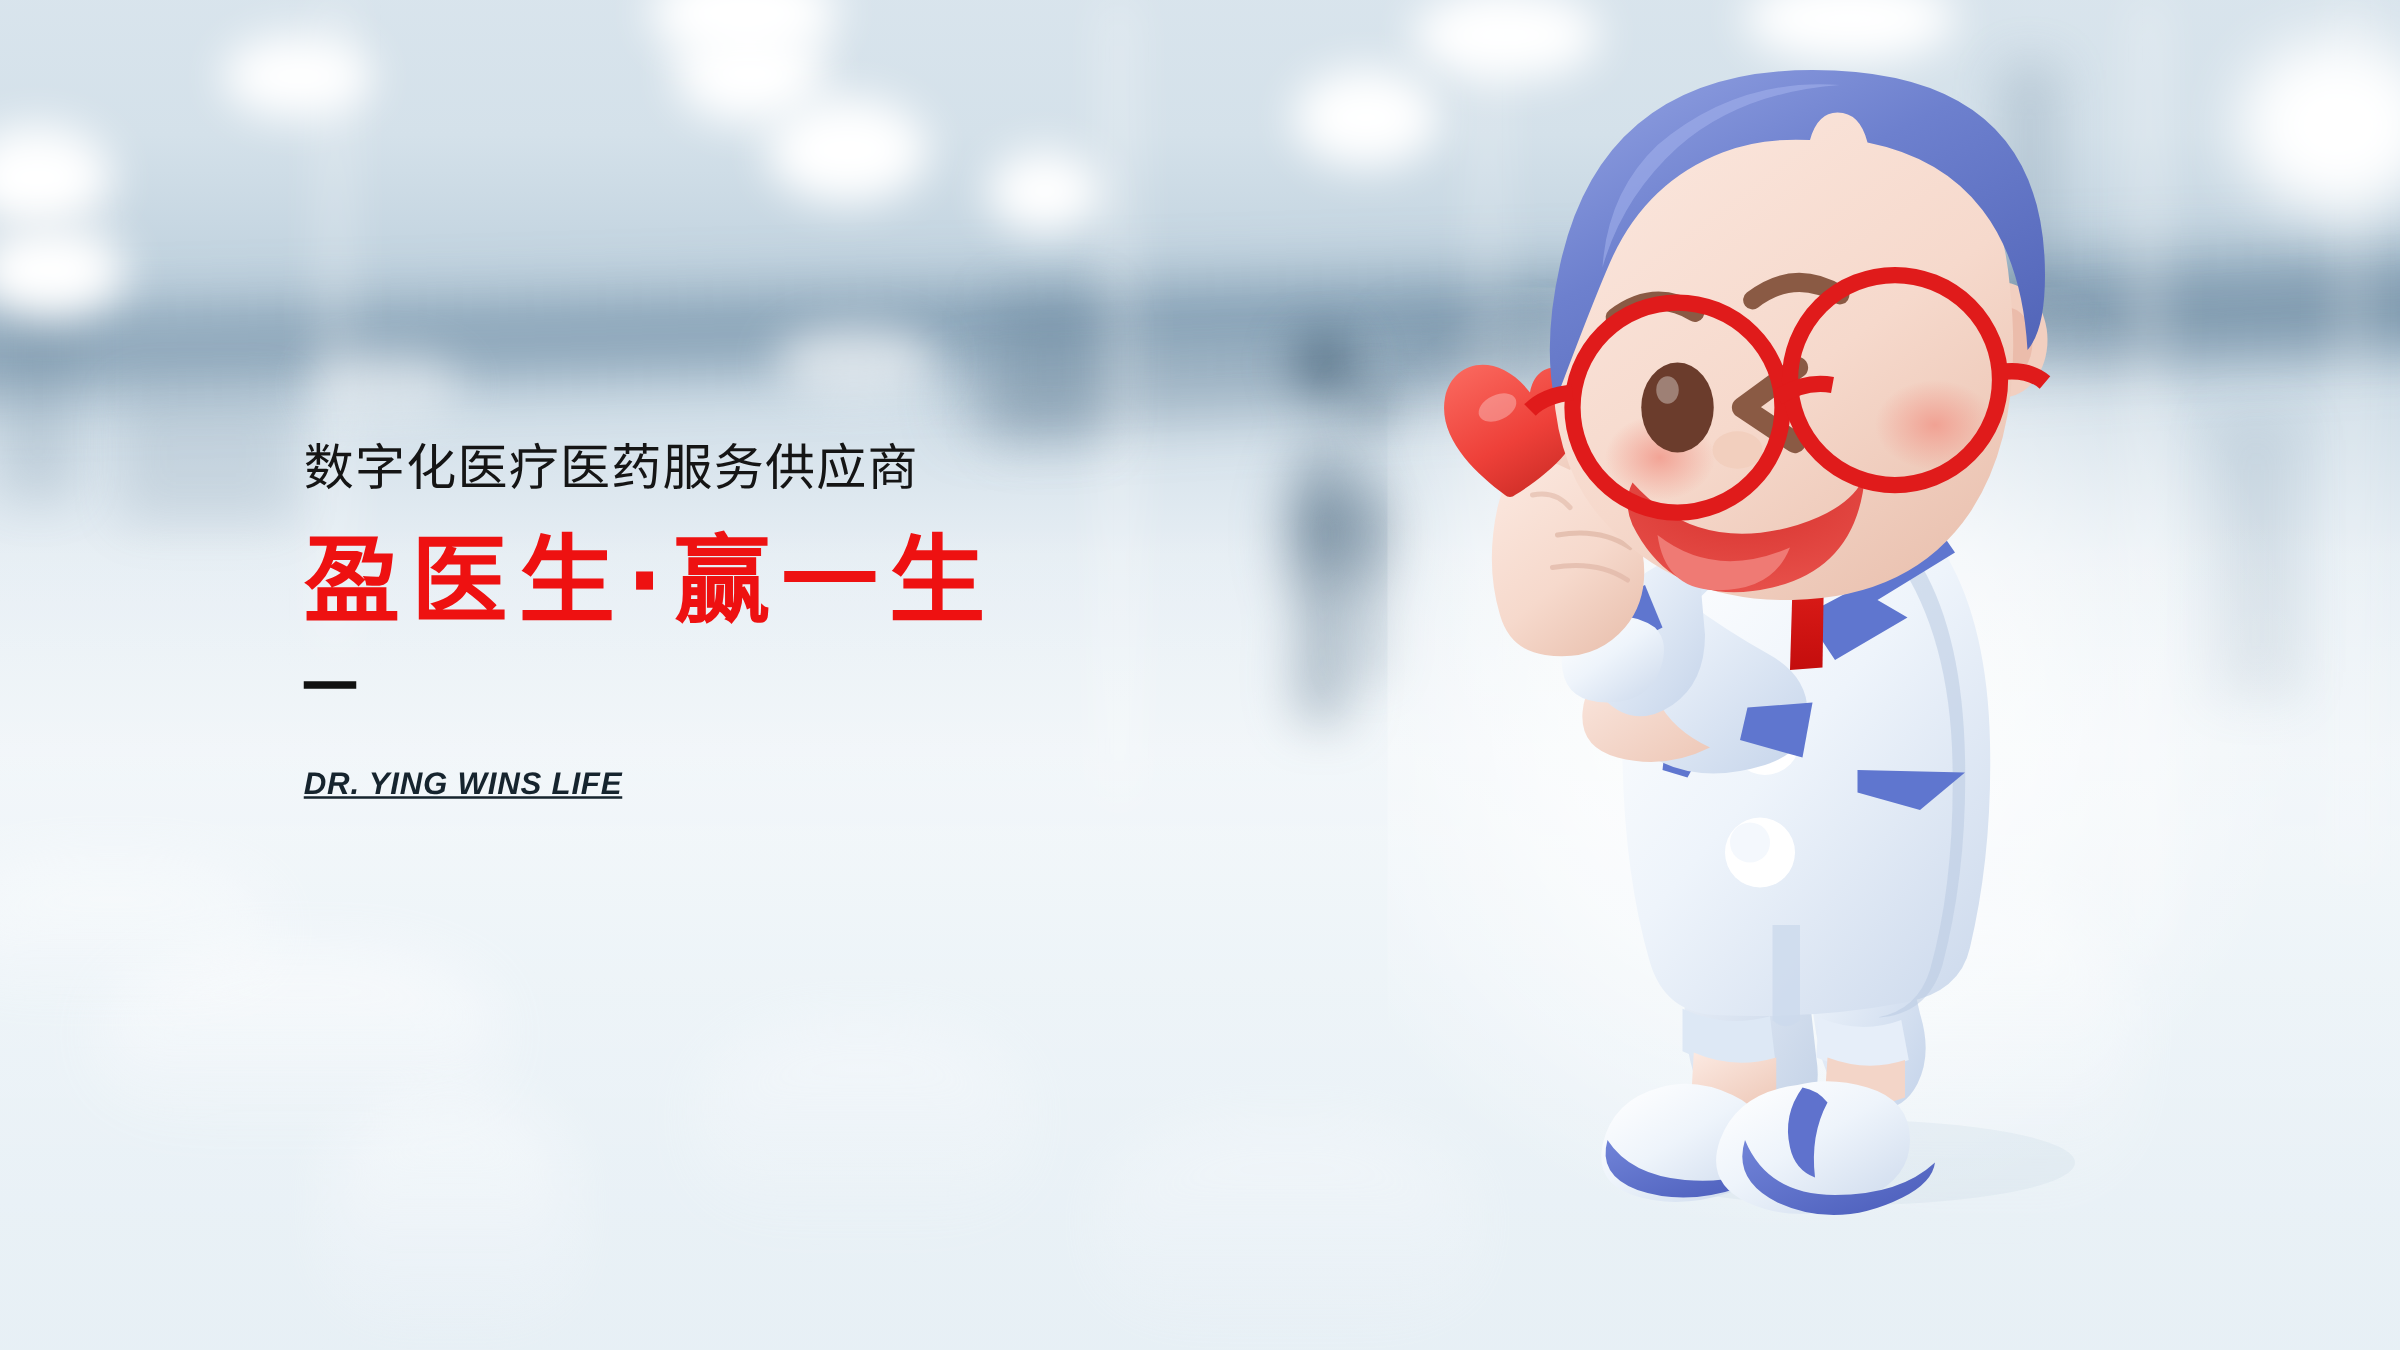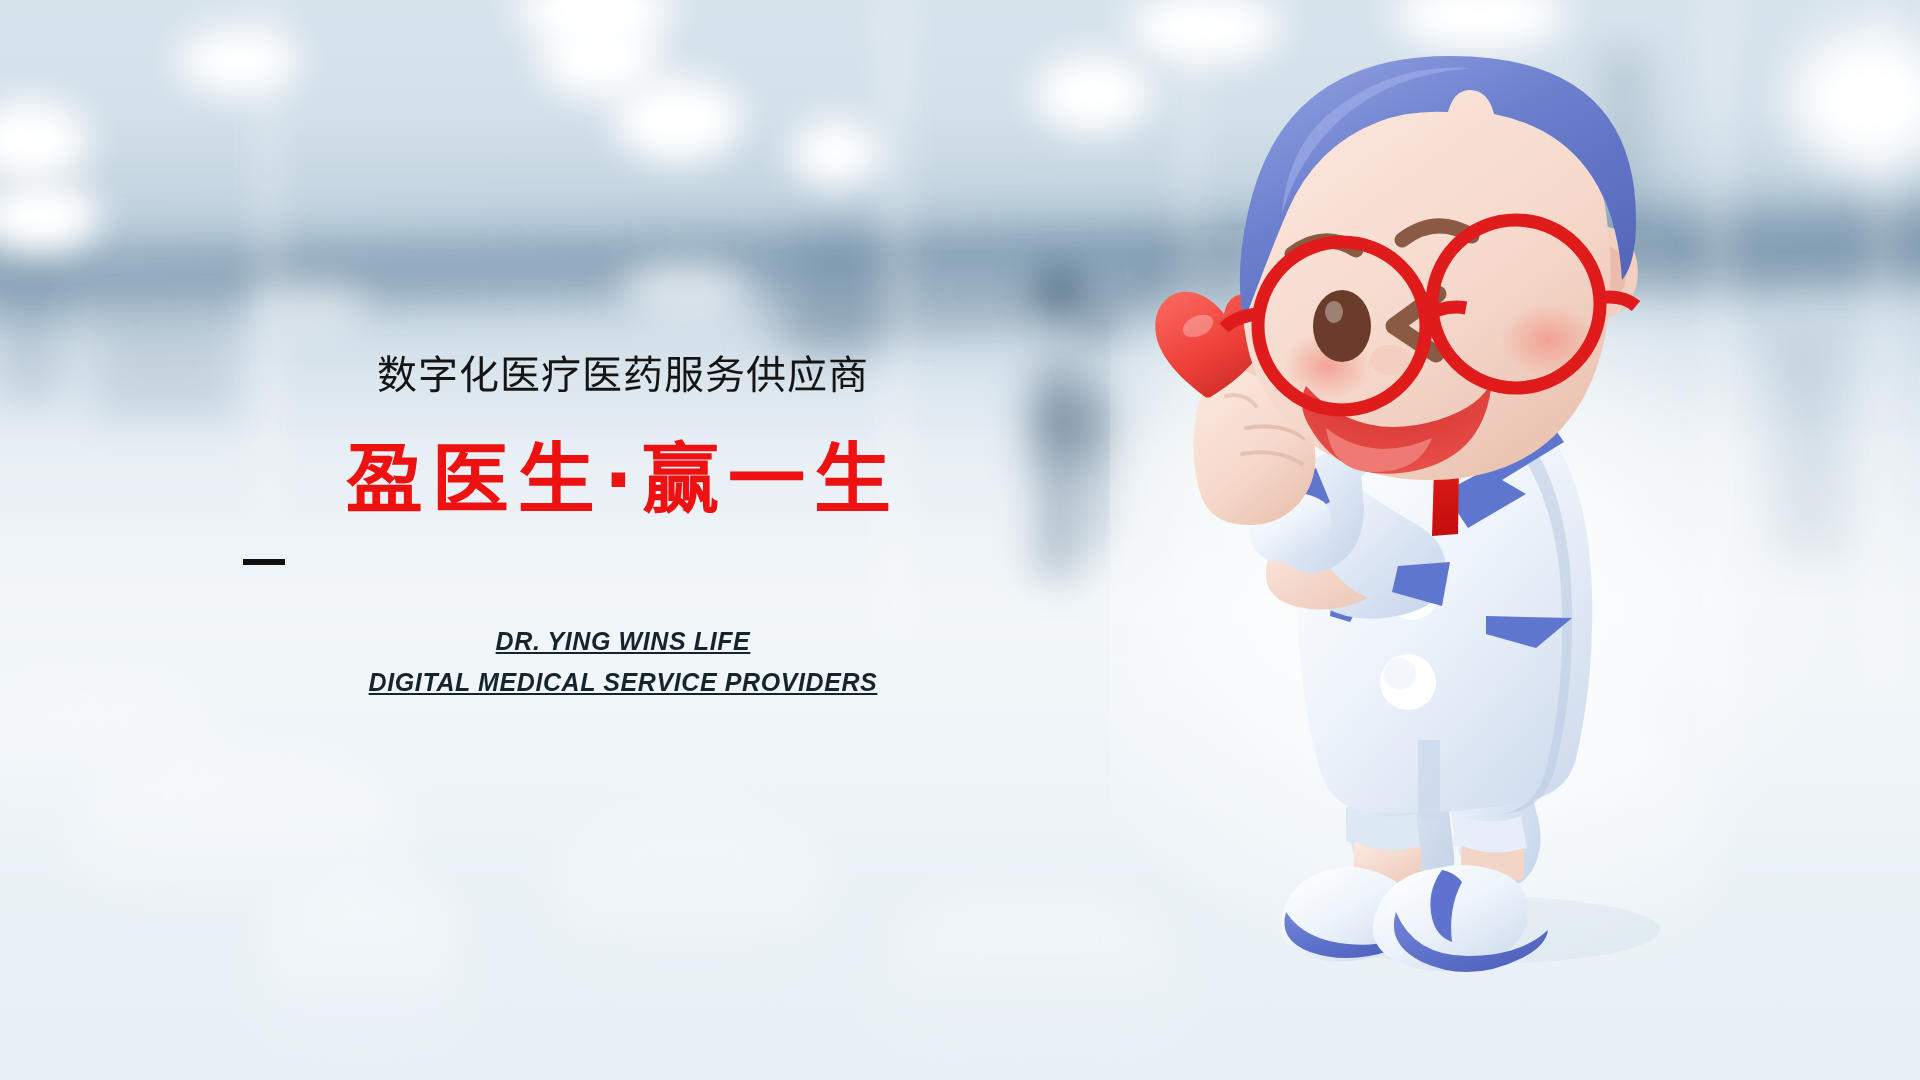--- a/index.html
+++ b/index.html
@@ -11,21 +11,20 @@
   body {
     font-family: "Liberation Sans", "DejaVu Sans", sans-serif;
   }
 
   .banner {
     position: relative;
     width: 1920px;
     height: 1080px;
     overflow: hidden;
     background: #dce7ef;
-    text-align: center;
   }
 
   
   .bg-root {
     position: absolute;
     inset: 0;
     overflow: hidden;
   }
   .bg-base {
     position: absolute;
@@ -133,21 +132,21 @@
   .eyebrow {
     font-size: 40px;
     line-height: 1.15;
     color: #151515;
     letter-spacing: 1px;
     font-weight: 400;
     white-space: nowrap;
     font-family: "DejaVu Sans", "Liberation Sans", sans-serif;
   }
   .headline {
-    margin-top: 40px;
+    margin-top: 26px;
     font-size: 77px;
     line-height: 1.08;
     color: #ee1111;
     font-weight: 700;
     letter-spacing: 9px;
     white-space: nowrap;
     font-family: "DejaVu Sans", "Liberation Sans", sans-serif;
   }
   .rule {
     margin-top: 38px;
@@ -230,21 +229,20 @@
     <div class="hero-glow"></div>
     <div class="bg-veil"></div>
   </div>
 
   <div class="copy">
     <div class="eyebrow">数字化医疗医药服务供应商</div>
     <div class="headline">盈医生·赢一生</div>
     <div class="rule"></div>
     <div class="sub">
       <div class="sub-line">DR. YING WINS LIFE</div>
-      <div class="sub-line">DIGITAL MEDICAL SERVICE PROVIDERS</div>
     </div>
   </div>
 
   <div class="mascot">
     <svg viewBox="0 0 700 990" xmlns="http://www.w3.org/2000/svg" aria-hidden="true">
       <defs>
         <linearGradient id="gHair" x1="0.15" y1="0" x2="0.9" y2="1">
           <stop offset="0%" stop-color="#8e9ee0"></stop>
           <stop offset="38%" stop-color="#6d80ce"></stop>
           <stop offset="100%" stop-color="#4f62b6"></stop>

